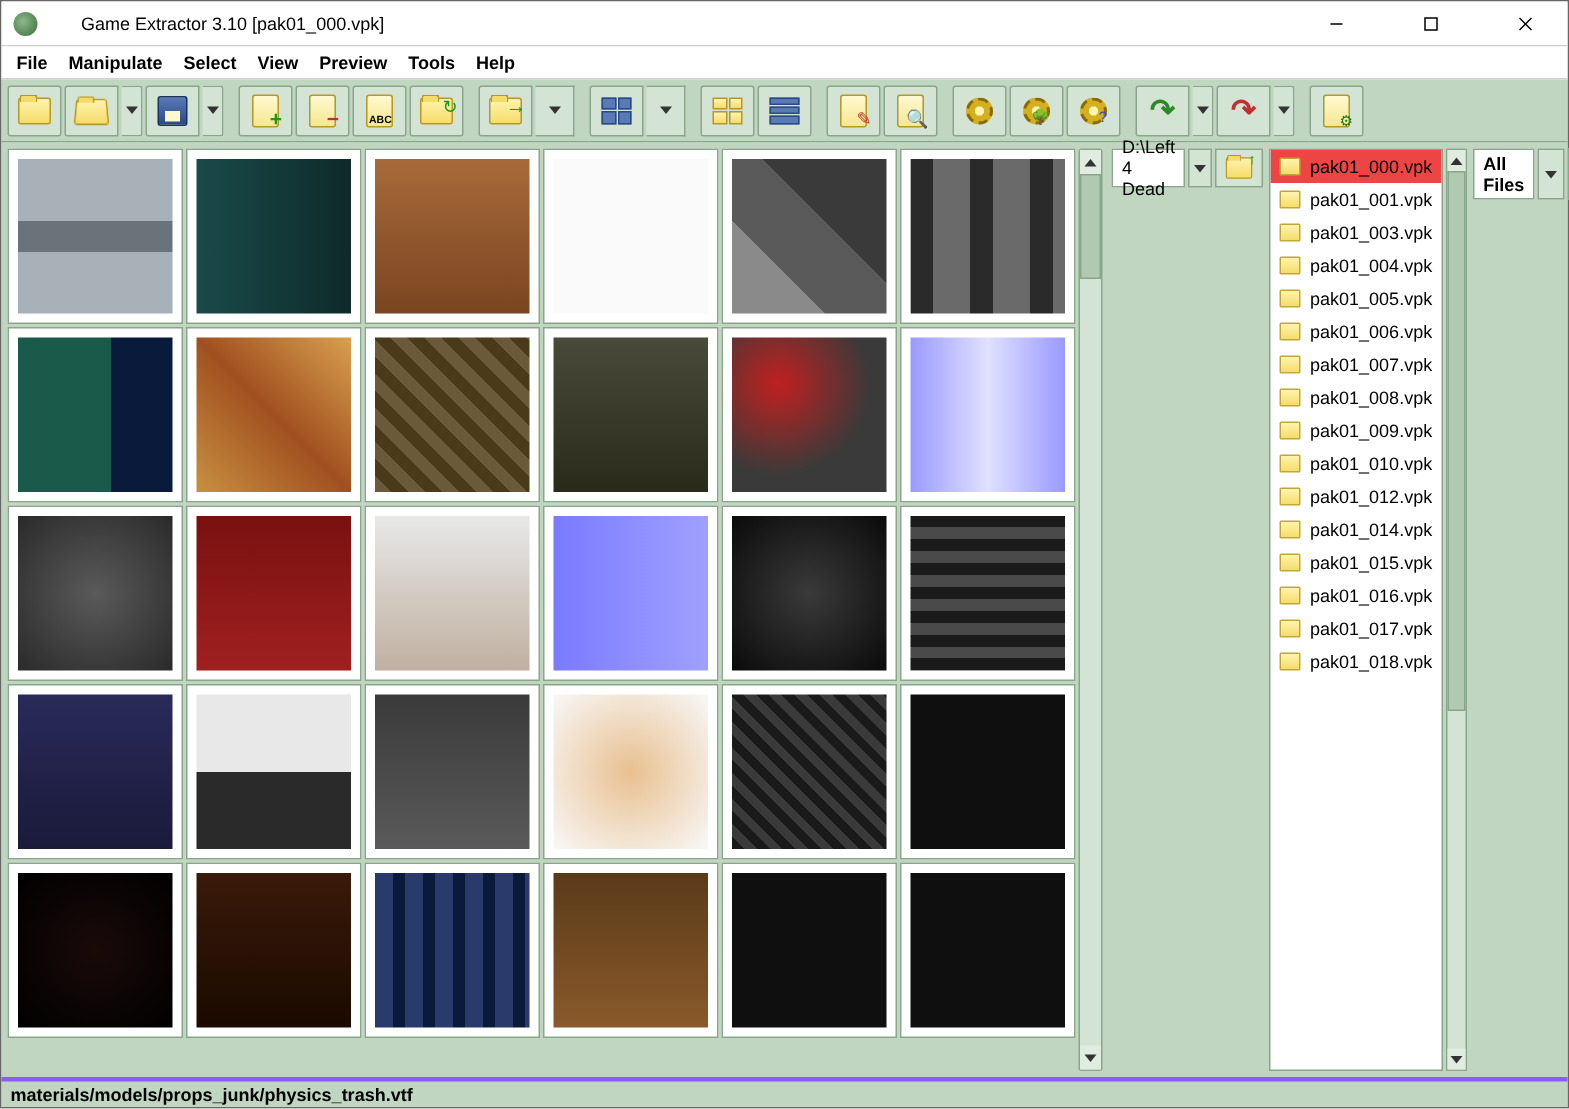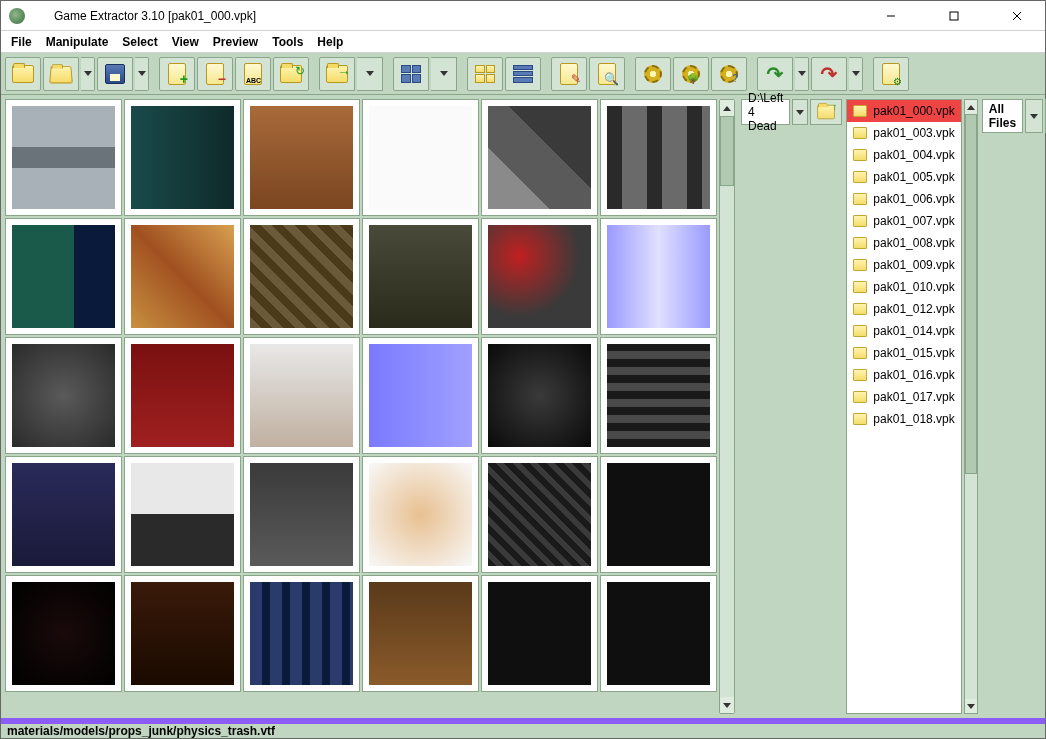--- a/index.html
+++ b/index.html
@@ -58,21 +58,21 @@
 
 .filter-row { display: flex; gap: 2px; }
 .filter-input { flex: 1; height: 34px; background: #fff; border: 1px solid #8aa68a; padding: 0 6px; display: flex; align-items: center; font-weight: 600; }
 .filter-drop { width: 18px; height: 34px; border: 1px solid #8aa68a; background: #d4e4d4; display: flex; align-items: center; justify-content: center; }
 .filter-btn { width: 36px; height: 34px; border: 1px solid #8aa68a; background: #d4e4d4; display: flex; align-items: center; justify-content: center; }
 
 .action-row { display: flex; gap: 4px; justify-content: space-around; padding-top: 2px; }
 .action-btn { flex: 1; height: 38px; border: 1px solid #8aa68a; background: #d4e4d4; display: flex; align-items: center; justify-content: center; }
 
 
-.statusbar { height: 20px; background: #c1d6c1; border-top: 6px solid #8b5cf6; display: flex; align-items: center; padding: 0 6px; font-weight: 600; }
+.statusbar { height: 20px; background: #c1d6c1; border-top: 3px solid #8b5cf6; display: flex; align-items: center; padding: 0 6px; font-weight: 600; }
 .pix-folder { background: linear-gradient(#fff4b0, #f5dc6a); border: 1px solid #b89820; border-radius: 2px; width: 22px; height: 18px; position: relative; }
 .pix-folder::before { content: ""; position: absolute; top: -3px; left: 0; width: 10px; height: 4px; background: #f5dc6a; border: 1px solid #b89820; border-bottom: none; border-radius: 2px 2px 0 0; }
 .pix-disk { width: 20px; height: 20px; background: linear-gradient(#5a7ab5, #2a4a85); border: 1px solid #1a3060; border-radius: 2px; position: relative; }
 .pix-disk::after { content: ""; position: absolute; bottom: 2px; left: 4px; right: 4px; height: 7px; background: #fef8d0; }
 .pix-doc { width: 18px; height: 22px; background: linear-gradient(#fff9d0, #f5e890); border: 1px solid #b89820; border-radius: 2px; }
 .pix-grid { width: 20px; height: 18px; display: grid; grid-template-columns: 1fr 1fr; grid-template-rows: 1fr 1fr; gap: 1px; }
 .pix-grid span { background: #5a7ab5; border: 1px solid #2a4a85; }
 .pix-gear { width: 18px; height: 18px; border-radius: 50%; background: radial-gradient(circle, #fff4b0 30%, #d4b020 31%); border: 2px dashed #8a6a00; }
 .pix-arrow-g { color: #2a8a2a; font-size: 20px; font-weight: bold; }
 .pix-arrow-r { color: #c03030; font-size: 20px; font-weight: bold; }
@@ -394,20 +394,24 @@
       </div>
 
       <div class="file-list-wrap">
         <div class="file-list" id="file-list">
             <div class="file-item sel">
               <div class="ficon"></div>
               <span>pak01_000.vpk</span>
             </div>
             <div class="file-item">
               <div class="ficon"></div>
+              <span>pak01_001.vpk</span>
+            </div>
+            <div class="file-item">
+              <div class="ficon"></div>
               <span>pak01_003.vpk</span>
             </div>
             <div class="file-item">
               <div class="ficon"></div>
               <span>pak01_004.vpk</span>
             </div>
             <div class="file-item">
               <div class="ficon"></div>
               <span>pak01_005.vpk</span>
             </div>

